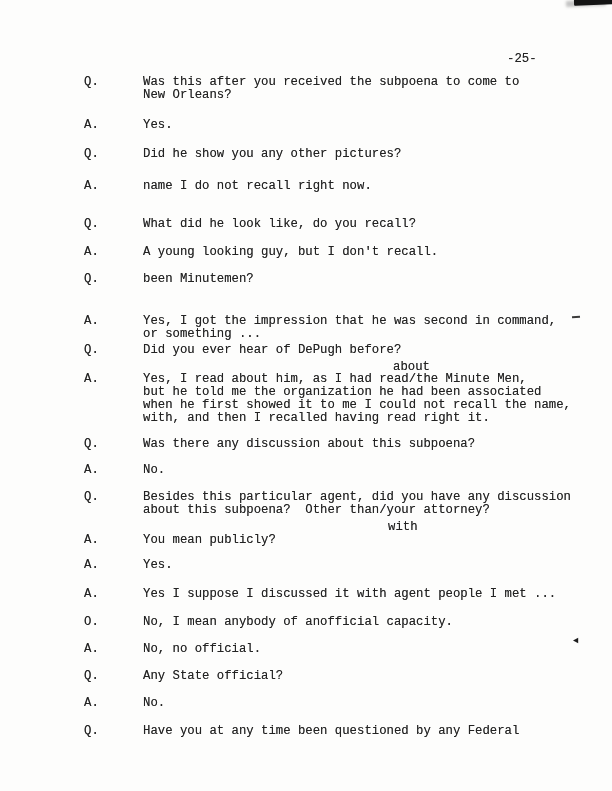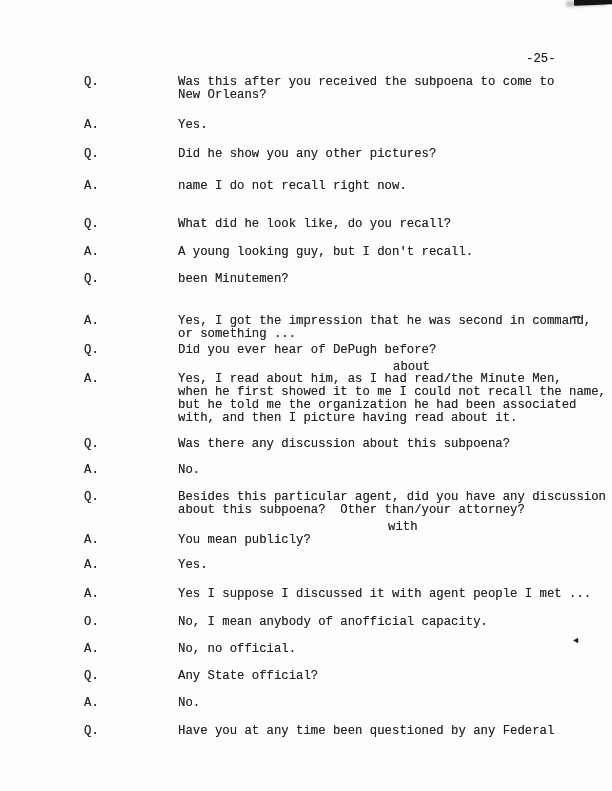--- a/index.html
+++ b/index.html
@@ -6,24 +6,24 @@
   .page{
     position:relative;
     width:612px;height:791px;
     background:#fdfdfc;
     overflow:hidden;
     font-family:"Liberation Mono","DejaVu Sans Mono",monospace;
     font-size:12.3px;
     color:#232323;
     text-shadow:0 0 .6px rgba(35,35,35,.55);
   }
-  .pageno{position:absolute;left:526px;top:53px;line-height:13px;white-space:pre;}
+  .pageno{position:absolute;left:507px;top:53px;line-height:13px;white-space:pre;}
   .entry{position:absolute;left:0;width:612px;}
   .lbl{position:absolute;left:84px;top:0;line-height:13px;white-space:pre;}
-  .txt{position:absolute;left:143px;top:0;margin-left:35px;}
+  .txt{position:absolute;left:143px;top:0;}
   .line{height:13px;line-height:13px;white-space:pre;}
   .insert{position:absolute;line-height:13px;white-space:pre;}
   .ins-about{left:393px;top:361px;}
   .ins-with{left:388px;top:521px;}
   .smudge{
     position:absolute;left:574px;top:-1px;width:40px;height:6px;
     background:#141414;border-radius:1px;transform:rotate(-2deg);
     box-shadow:-8px 1px 3px rgba(90,90,90,.35);
   }
   .dashmark{
@@ -108,23 +108,23 @@
       <div class="line">Did you ever hear of DePugh before?</div>
     </div>
   </div>
 
   <div class="insert ins-about">about</div>
 
   <div class="entry" style="top:373px">
     <span class="lbl">A.</span>
     <div class="txt">
       <div class="line">Yes, I read about him, as I had read/the Minute Men,</div>
+      <div class="line">but he told me the organization he had been associated</div>
       <div class="line">when he first showed it to me I could not recall the name,</div>
-      <div class="line">but he told me the organization he had been associated</div>
-      <div class="line">with, and then I picture having read about it.</div>
+      <div class="line">with, and then I recalled having read right it.</div>
     </div>
   </div>
 
   <div class="entry" style="top:438px">
     <span class="lbl">Q.</span>
     <div class="txt">
       <div class="line">Was there any discussion about this subpoena?</div>
     </div>
   </div>
 

